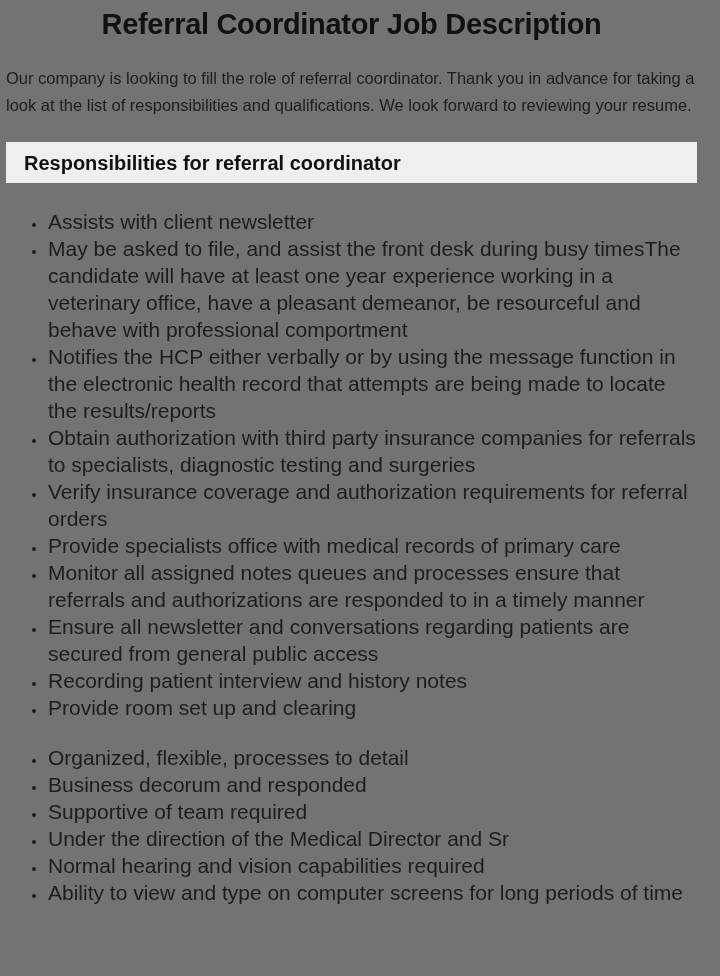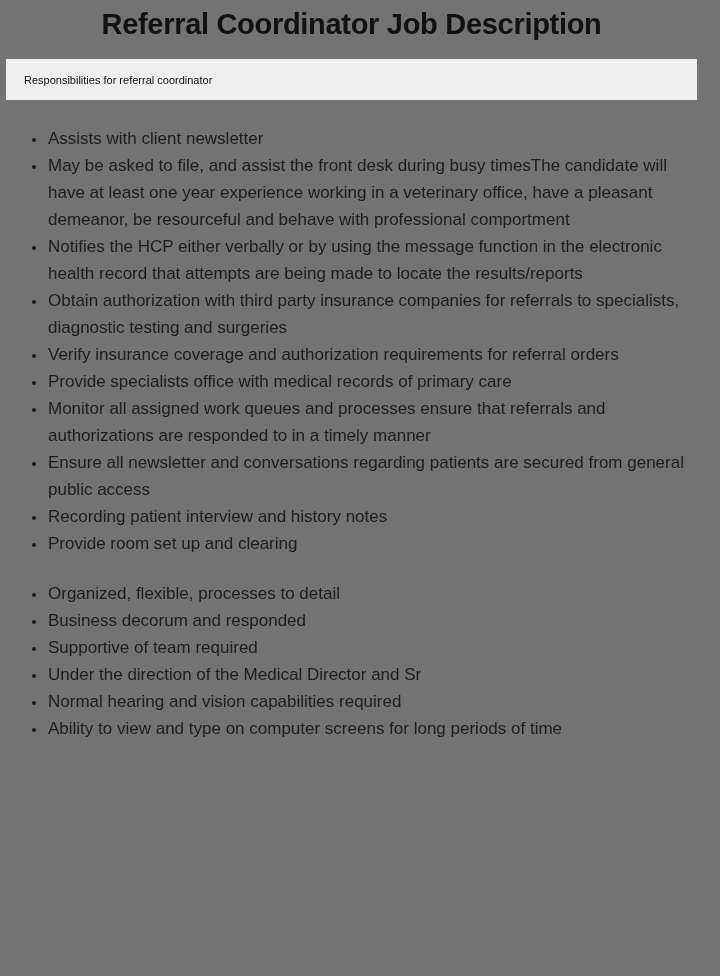--- a/index.html
+++ b/index.html
@@ -28,61 +28,62 @@
     line-height: 27px;
     margin: 6px 0 23px 0;
     color: #1d1d1d;
   }
   .section-bar {
     background: #efefef;
     padding: 11px 18px 10px 18px;
     margin: 0 0 25px 0;
   }
   .section-bar h2 {
-    font-size: 11px;
-    font-weight: 400;
+    font-size: 20px;
+    font-weight: 700;
     color: #111111;
     line-height: 20px;
   }
   ul.bullet-list {
     list-style: disc outside;
     padding-left: 41px;
     margin: 0 0 23px 0;
   }
   ul.bullet-list li {
-    font-size: 17px;
+    font-size: 21px;
     line-height: 27px;
     padding-left: 1px;
     color: #1d1d1d;
   }
   ul.bullet-list li::marker {
     font-size: 14px;
     color: #1d1d1d;
   }
 </style>
 </head>
 <body>
 
 <main class="page">
 
   <h1 class="page-title">Referral Coordinator Job Description</h1>
 
+  <p class="intro">Our company is looking to fill the role of referral coordinator. Thank you in advance for taking a look at the list of responsibilities and qualifications. We look forward to reviewing your resume.</p>
 
   <div class="section-bar">
     <h2>Responsibilities for referral coordinator</h2>
   </div>
 
   <ul class="bullet-list">
     <li>Assists with client newsletter</li>
     <li>May be asked to file, and assist the front desk during busy timesThe candidate will have at least one year experience working in a veterinary office, have a pleasant demeanor, be resourceful and behave with professional comportment</li>
     <li>Notifies the HCP either verbally or by using the message function in the electronic health record that attempts are being made to locate the results/reports</li>
     <li>Obtain authorization with third party insurance companies for referrals to specialists, diagnostic testing and surgeries</li>
     <li>Verify insurance coverage and authorization requirements for referral orders</li>
     <li>Provide specialists office with medical records of primary care</li>
-    <li>Monitor all assigned work queues and processes ensure that referrals and authorizations are responded to in a timely manner</li>
+    <li>Monitor all assigned notes queues and processes ensure that referrals and authorizations are responded to in a timely manner</li>
     <li>Ensure all newsletter and conversations regarding patients are secured from general public access</li>
     <li>Recording patient interview and history notes</li>
     <li>Provide room set up and clearing</li>
   </ul>
 
 
   <ul class="bullet-list">
     <li>Organized, flexible, processes to detail</li>
     <li>Business decorum and responded</li>
     <li>Supportive of team required</li>

